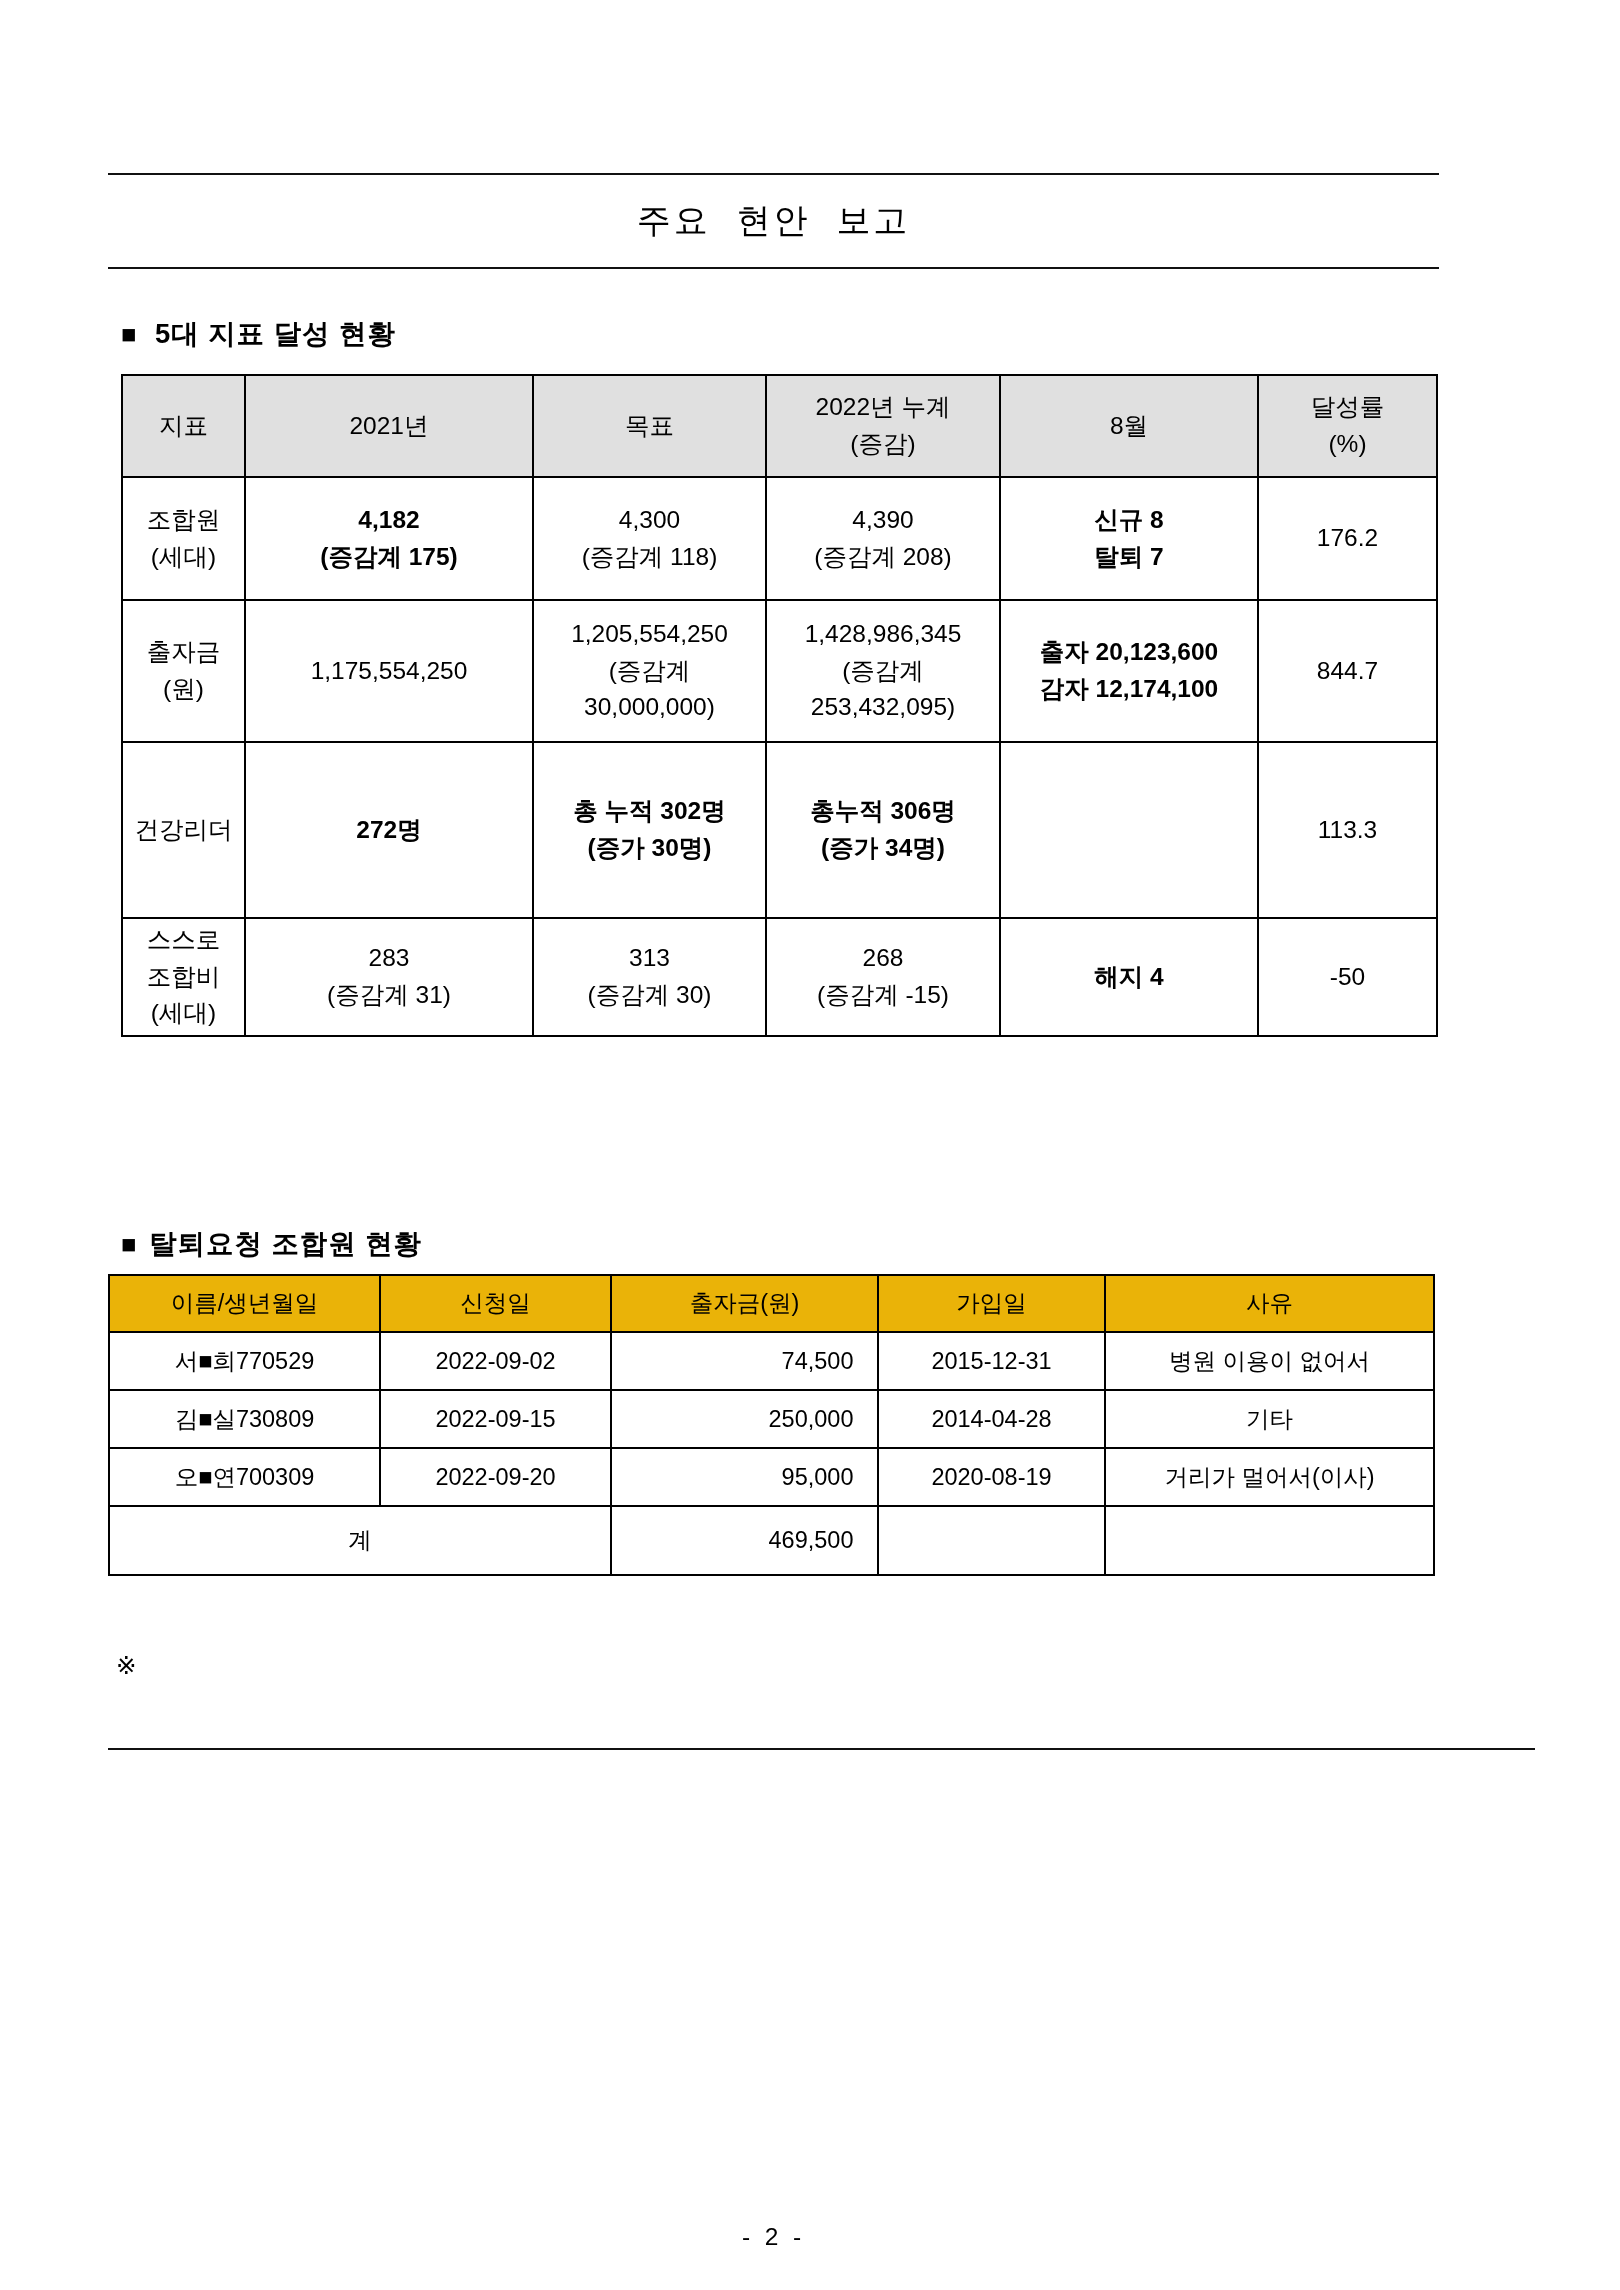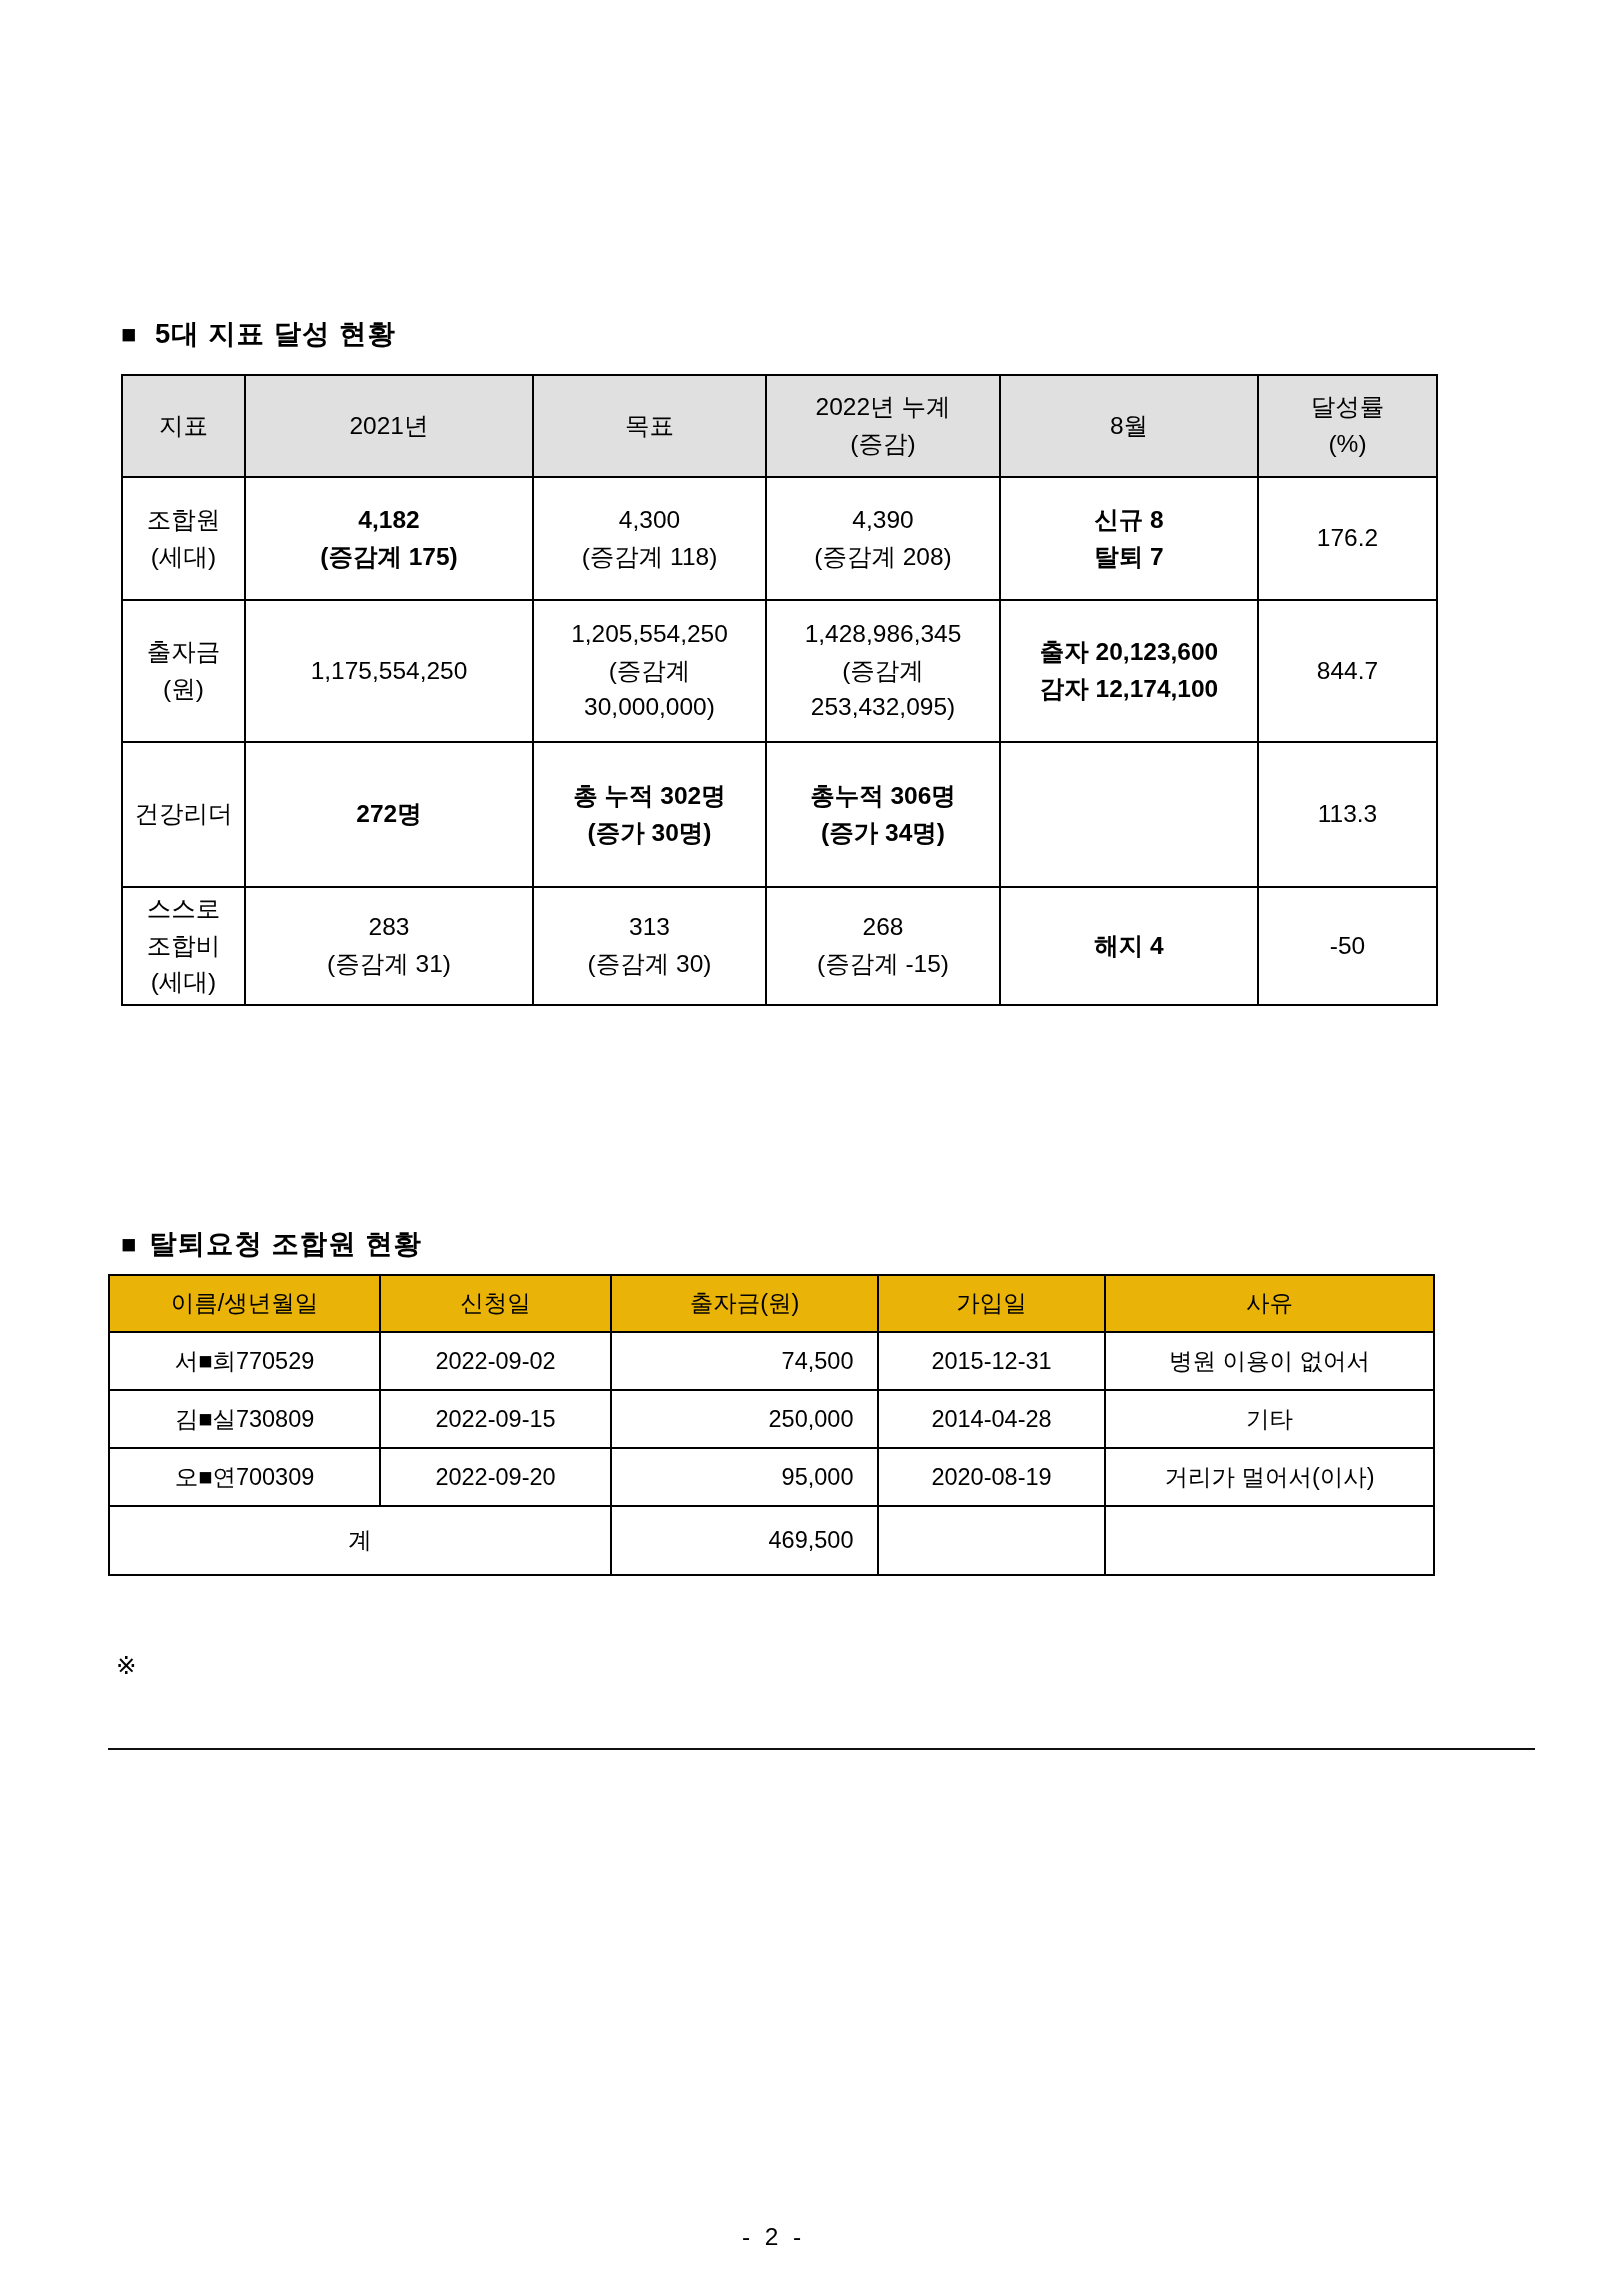--- a/index.html
+++ b/index.html
@@ -38,21 +38,21 @@
     font-weight:normal;
     padding:2px 5.9px;box-sizing:border-box;
     overflow:hidden;
   }
   .t1{position:absolute;left:121px;top:374px;width:1316px;border:2.9px solid #000;}
   .t1 td,.t1 th{font-size:24.5px;line-height:1.5;}
   .t1 thead th{background:#e0e0e0;}
   .t1 .hrow{height:102px;}
   .t1 .r1{height:123px;}
   .t1 .r2{height:142px;}
-  .t1 .r3{height:145px;}
+  .t1 .r3{height:176px;}
   .t1 .r4{height:149px;}
   .t1 .r5{height:118px;}
   .t2{position:absolute;left:108px;top:1274px;width:1325px;border:2.9px solid #000;}
   .t2 td,.t2 th{font-size:23.5px;line-height:1.3;}
   .t2 thead th{background:#eab308;border-bottom:2.9px solid #000;}
   .t2 .hrow{height:57px;}
   .t2 .drow{height:58px;}
   .t2 .srow{height:69px;}
   .cell-bold{font-weight:bold;margin-left:36px;}
   .num-right{text-align:right;padding-right:23.5px;border-radius:26px;}
@@ -72,20 +72,23 @@
   .page-number{
     position:absolute;left:108px;top:2223px;width:1331px;
     text-align:center;font-size:24.5px;letter-spacing:3.9px;
   }
 </style>
 </head>
 <body>
 
 <div class="page">
 
+  <div class="title-block">
+    <span class="title-text">주요 현안 보고</span>
+  </div>
 
   <div class="section-heading sh1">
     <span class="bullet">■</span>
     <span>5대 지표 달성 현황</span>
   </div>
 
   <table class="t1">
     <colgroup>
       <col style="width:123px">
         <col style="width:288px">

